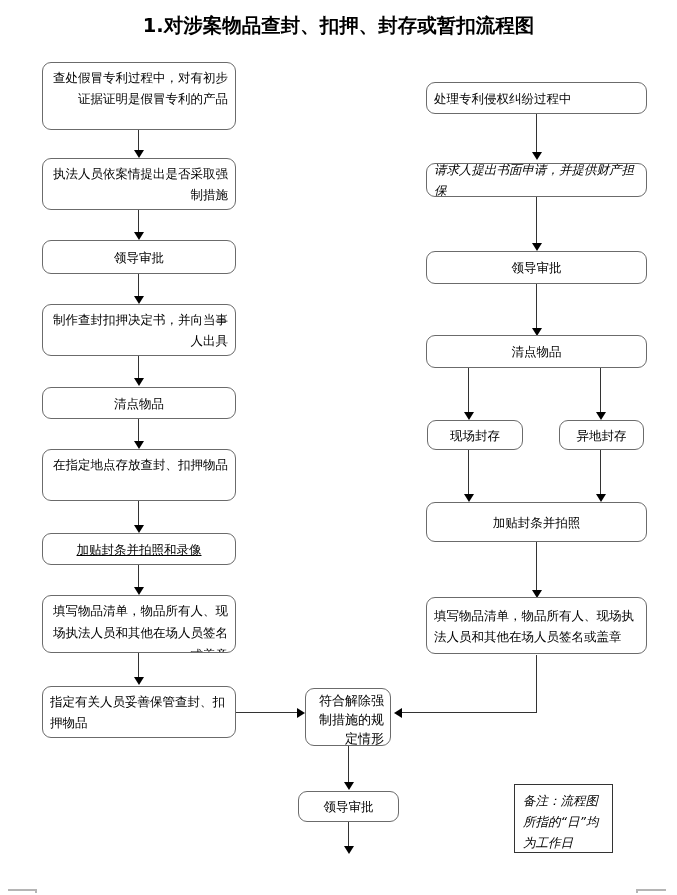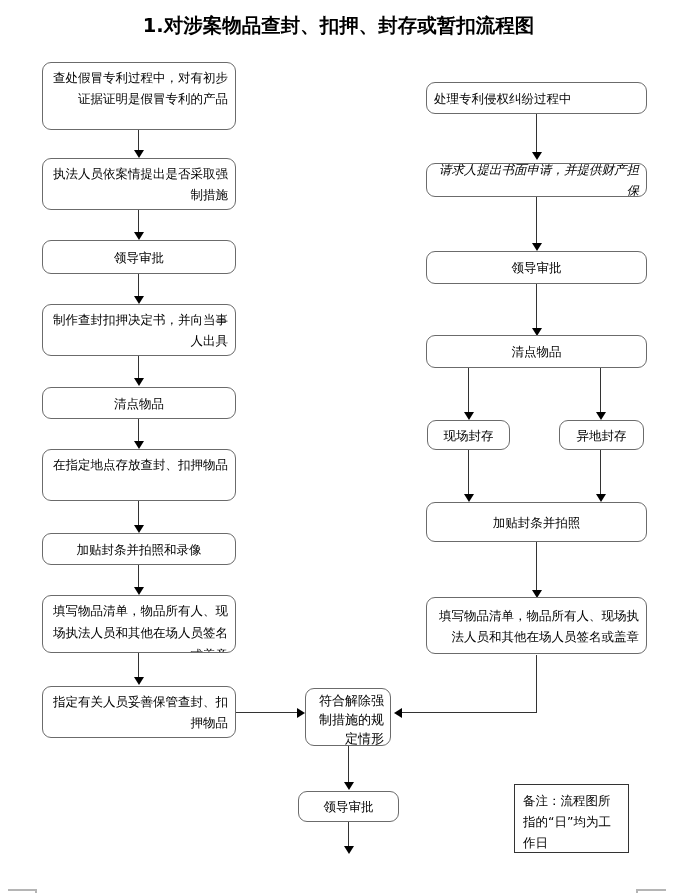--- a/index.html
+++ b/index.html
@@ -49,21 +49,21 @@
     justify-content: center;
     text-align: center;
     padding: 0 6px;
   }
   .node.topleft {
     text-align: right;
   }
   .node.midleft {
     display: flex;
     align-items: center;
-    text-align: right;
+    text-align: left;
   }
   .node.clip {
     align-items: flex-start;
   }
   .note {
     position: absolute;
     box-sizing: border-box;
     border: 1px solid #333333;
     border-radius: 0;
     background: #ffffff;
@@ -136,21 +136,21 @@
   <div class="arrow-down" style="left:134px; top:378px;"></div>
 
   <div class="node center" style="left:42px; top:387px; width:194px; height:32px;">清点物品</div>
   <div class="conn vline" style="left:138px; top:419px; height:28px;"></div>
   <div class="arrow-down" style="left:134px; top:441px;"></div>
 
   <div class="node topleft" style="left:42px; top:449px; width:194px; height:52px;">在指定地点存放查封、扣押物品</div>
   <div class="conn vline" style="left:138px; top:501px; height:30px;"></div>
   <div class="arrow-down" style="left:134px; top:525px;"></div>
 
-  <div class="node center" style="left:42px; top:533px; width:194px; height:32px;">加贴封条并拍照和录像</div>
+  <div class="node center" style="left:42px; top:533px; width:194px; height:32px;text-decoration:underline;">加贴封条并拍照和录像</div>
   <div class="conn vline" style="left:138px; top:565px; height:28px;"></div>
   <div class="arrow-down" style="left:134px; top:587px;"></div>
 
   <div class="node topleft clip" style="left:42px; top:595px; width:194px; height:58px; line-height:22px;">
     <span>填写物品清单，物品所有人、现场执法人员和其他在场人员签名</span><span>或盖章</span>
   </div>
   <div class="conn vline" style="left:138px; top:653px; height:30px;"></div>
   <div class="arrow-down" style="left:134px; top:677px;"></div>
 
   <div class="node midleft" style="left:42px; top:686px; width:194px; height:52px;">指定有关人员妥善保管查封、扣押物品</div>
@@ -170,21 +170,21 @@
   <div class="conn vline" style="left:536px; top:284px; height:50px;"></div>
   <div class="arrow-down" style="left:532px; top:328px;"></div>
 
   <div class="node center" style="left:426px; top:335px; width:221px; height:33px;">清点物品</div>
 
   <div class="conn vline" style="left:468px; top:368px; height:50px;"></div>
   <div class="arrow-down" style="left:464px; top:412px;"></div>
   <div class="conn vline" style="left:600px; top:368px; height:50px;"></div>
   <div class="arrow-down" style="left:596px; top:412px;"></div>
 
-  <div class="node center" style="left:427px; top:420px; width:83px; height:30px;">现场封存</div>
+  <div class="node center" style="left:427px; top:420px; width:96px; height:30px;">现场封存</div>
   <div class="node center" style="left:559px; top:420px; width:85px; height:30px;">异地封存</div>
 
   <div class="conn vline" style="left:468px; top:450px; height:50px;"></div>
   <div class="arrow-down" style="left:464px; top:494px;"></div>
   <div class="conn vline" style="left:600px; top:450px; height:50px;"></div>
   <div class="arrow-down" style="left:596px; top:494px;"></div>
 
   <div class="node center" style="left:426px; top:502px; width:221px; height:40px;">加贴封条并拍照</div>
   <div class="conn vline" style="left:536px; top:542px; height:54px;"></div>
   <div class="arrow-down" style="left:532px; top:590px;"></div>
@@ -197,20 +197,20 @@
 
   <div class="node topleft" style="left:305px; top:688px; width:86px; height:58px; line-height:19px; font-size:13px; padding:2px 6px;">符合解除强制措施的规定情形</div>
   <div class="conn vline" style="left:348px; top:746px; height:42px;"></div>
   <div class="arrow-down" style="left:344px; top:782px;"></div>
 
   <div class="node center" style="left:298px; top:791px; width:101px; height:31px;">领导审批</div>
   <div class="conn vline" style="left:348px; top:822px; height:30px;"></div>
   <div class="arrow-down" style="left:344px; top:846px;"></div>
 
 
-  <div class="note" style="left:514px; top:784px; width:115px; height:69px;">备注：流程图所指的“日”均为工作日</div>
+  <div class="note" style="left:514px; top:784px; width:99px; height:69px;font-style:italic;">备注：流程图所指的“日”均为工作日</div>
 
   <div class="artifact" style="left:8px; top:889px; width:28px; height:1.5px;"></div>
   <div class="artifact" style="left:35px; top:889px; width:1.5px; height:4px;"></div>
   <div class="artifact" style="left:636px; top:889px; width:30px; height:1.5px;"></div>
   <div class="artifact" style="left:636px; top:889px; width:1.5px; height:4px;"></div>
 
 </div>
 
 </body></html>

